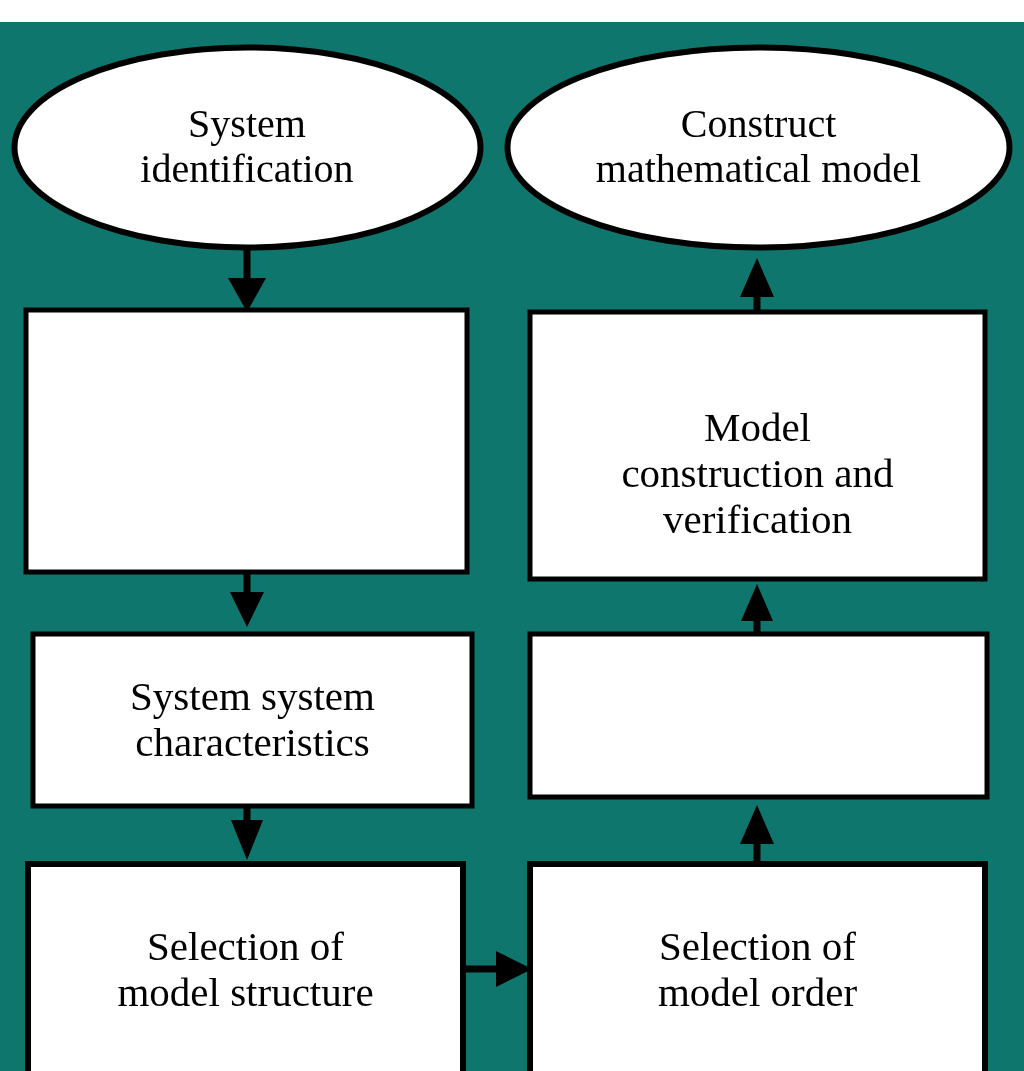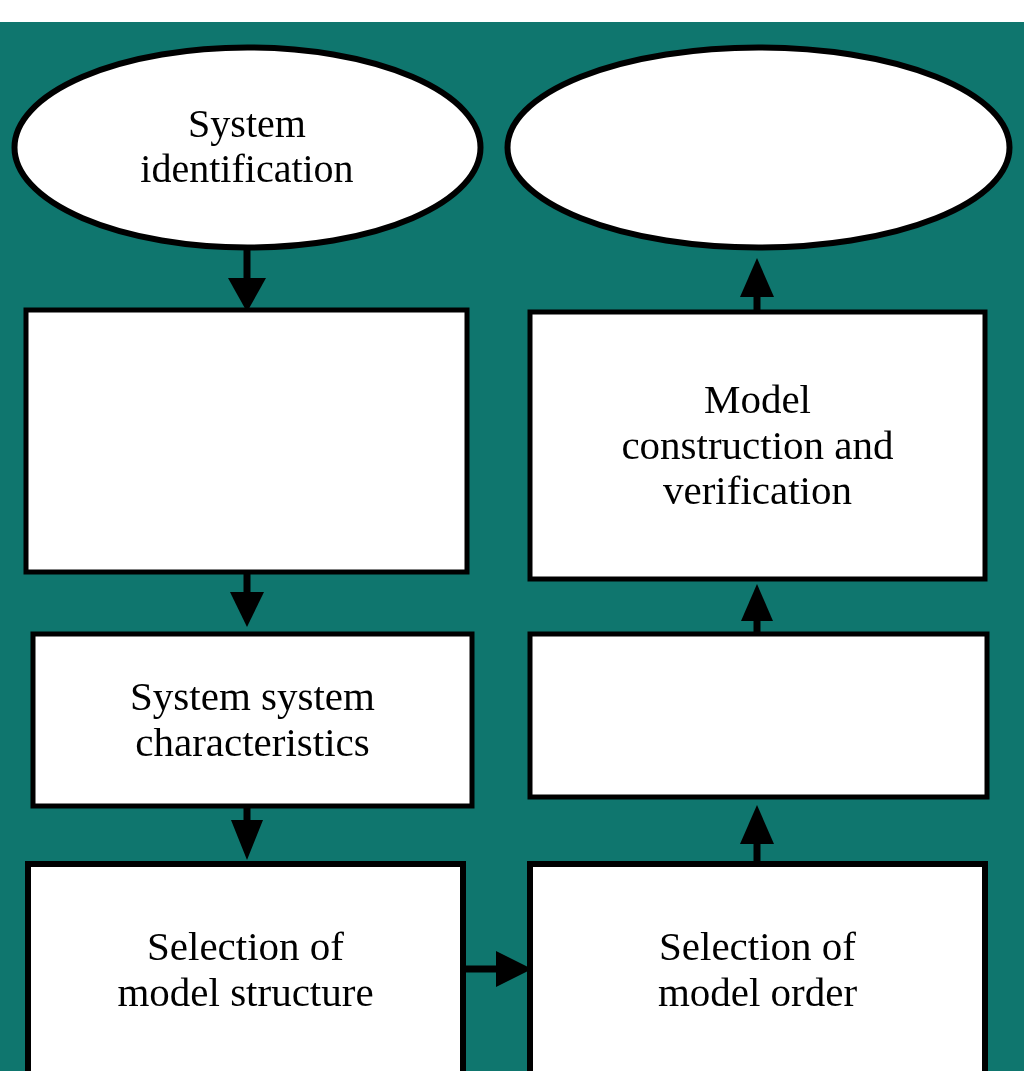--- a/index.html
+++ b/index.html
@@ -101,23 +101,25 @@
     <g>
       <line x1="757" y1="290" x2="757" y2="272" stroke="#000000" stroke-width="7"></line>
       <polygon points="740,275 774,275 757,236 " fill="#000000"></polygon>
     </g>
 
   </svg>
 
   <div class="node-label ellipse-label" style="left:47px; top:55px; width:400px; height:140px;">System
 identification</div>
 
+  <div class="node-label ellipse-label" style="left:515px; top:55px; width:487px; height:140px;">Construct
+mathematical model</div>
 
 
-  <div class="node-label box-label" style="left:536px; top:294px; width:443px; height:259px;">Model
+  <div class="node-label box-label" style="left:536px; top:294px; width:443px; height:316px;">Model
 construction  and
 verification</div>
 
   <div class="node-label box-label" style="left:39px; top:616px; width:427px; height:164px;">System system
 characteristics</div>
 
 
   <div class="node-label box-label" style="left:34px; top:846px; width:423px; height:203px;">Selection of
 model structure</div>
 

